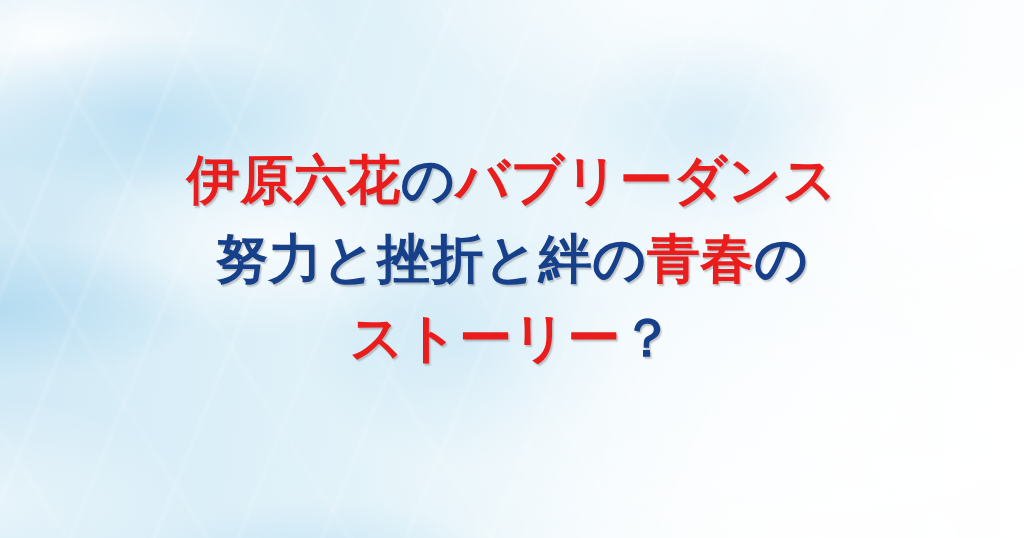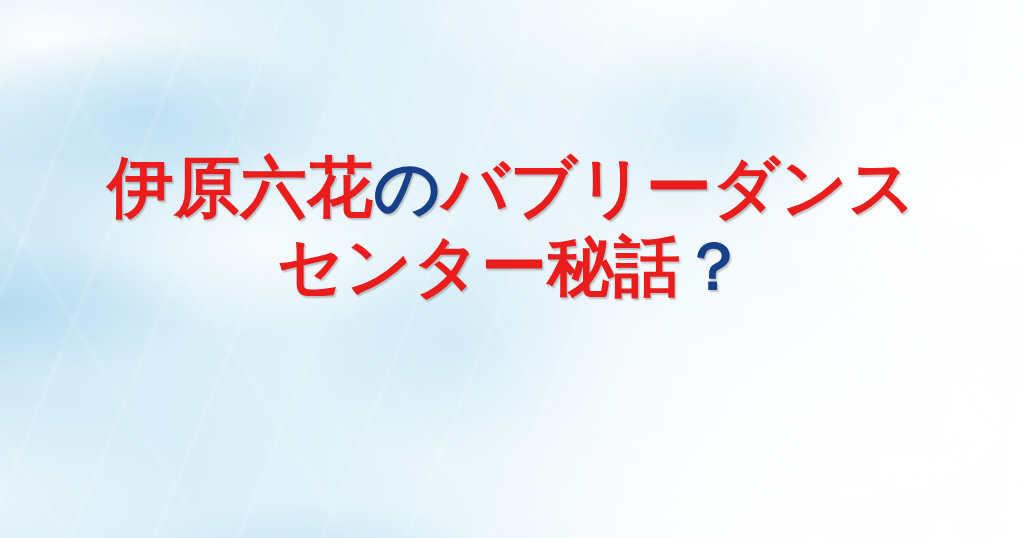--- a/index.html
+++ b/index.html
@@ -83,21 +83,21 @@
 
   
   .headline {
     position: absolute;
     left: 0;
     right: 0;
     top: 104px;
     text-align: center;
     font-family: "DejaVu Sans", "Liberation Sans", sans-serif;
     font-weight: 700;
-    font-size: 66px;
+    font-size: 53px;
     line-height: 79px;
     letter-spacing: 0.5px;
     white-space: nowrap;
     text-shadow: 1.5px 1.5px 1.5px rgba(70,70,70,0.30);
   }
   .line { display: block; }
   .red  { color: #ea1c1c; }
   .blue { color: #17408b; }
 </style>
 </head>
@@ -111,20 +111,23 @@
   <div class="bg-streaks"></div>
   <div class="bg-soft"></div>
 
   <h1 class="headline">
 
     <span class="line">
       <span class="red">伊原六花</span><span class="blue">の</span><span class="red">バブリーダンス</span>
     </span>
 
 
+    <span class="line">
+      <span class="blue">努力と挫折と絆の</span><span class="red">青春</span><span class="blue">の</span>
+    </span>
 
     <span class="line">
-      <span class="red">センター秘話</span><span class="blue">？</span>
+      <span class="red">ストーリー</span><span class="blue">？</span>
     </span>
 
   </h1>
 
 </div>
 
 </body></html>

